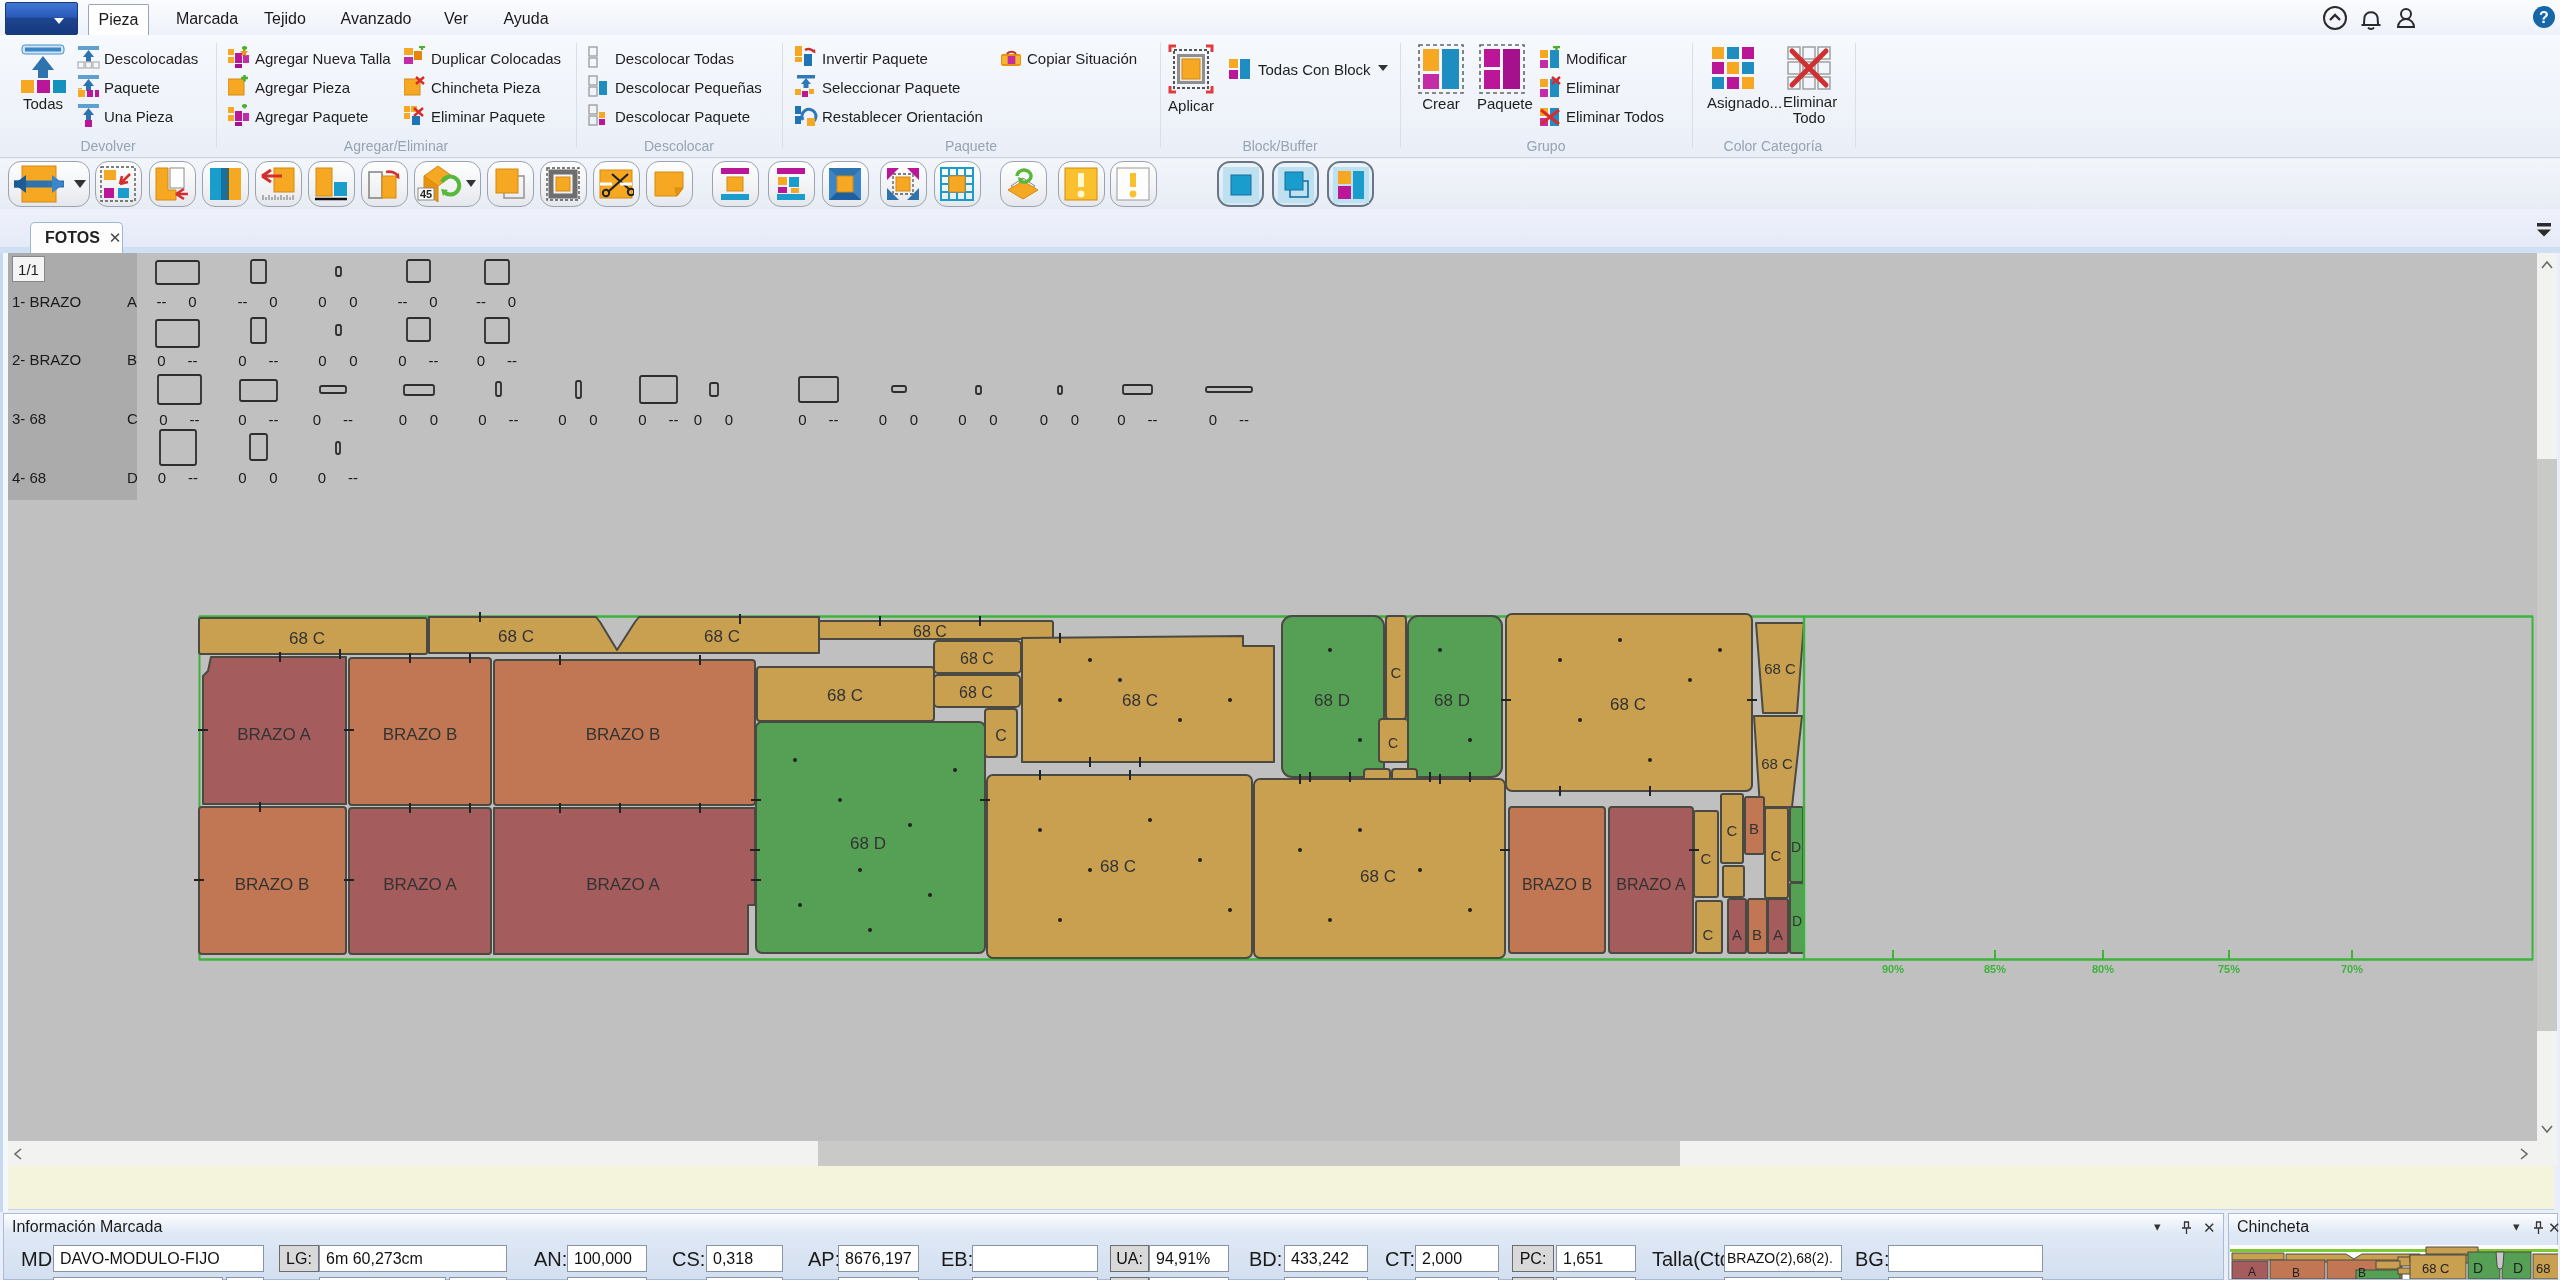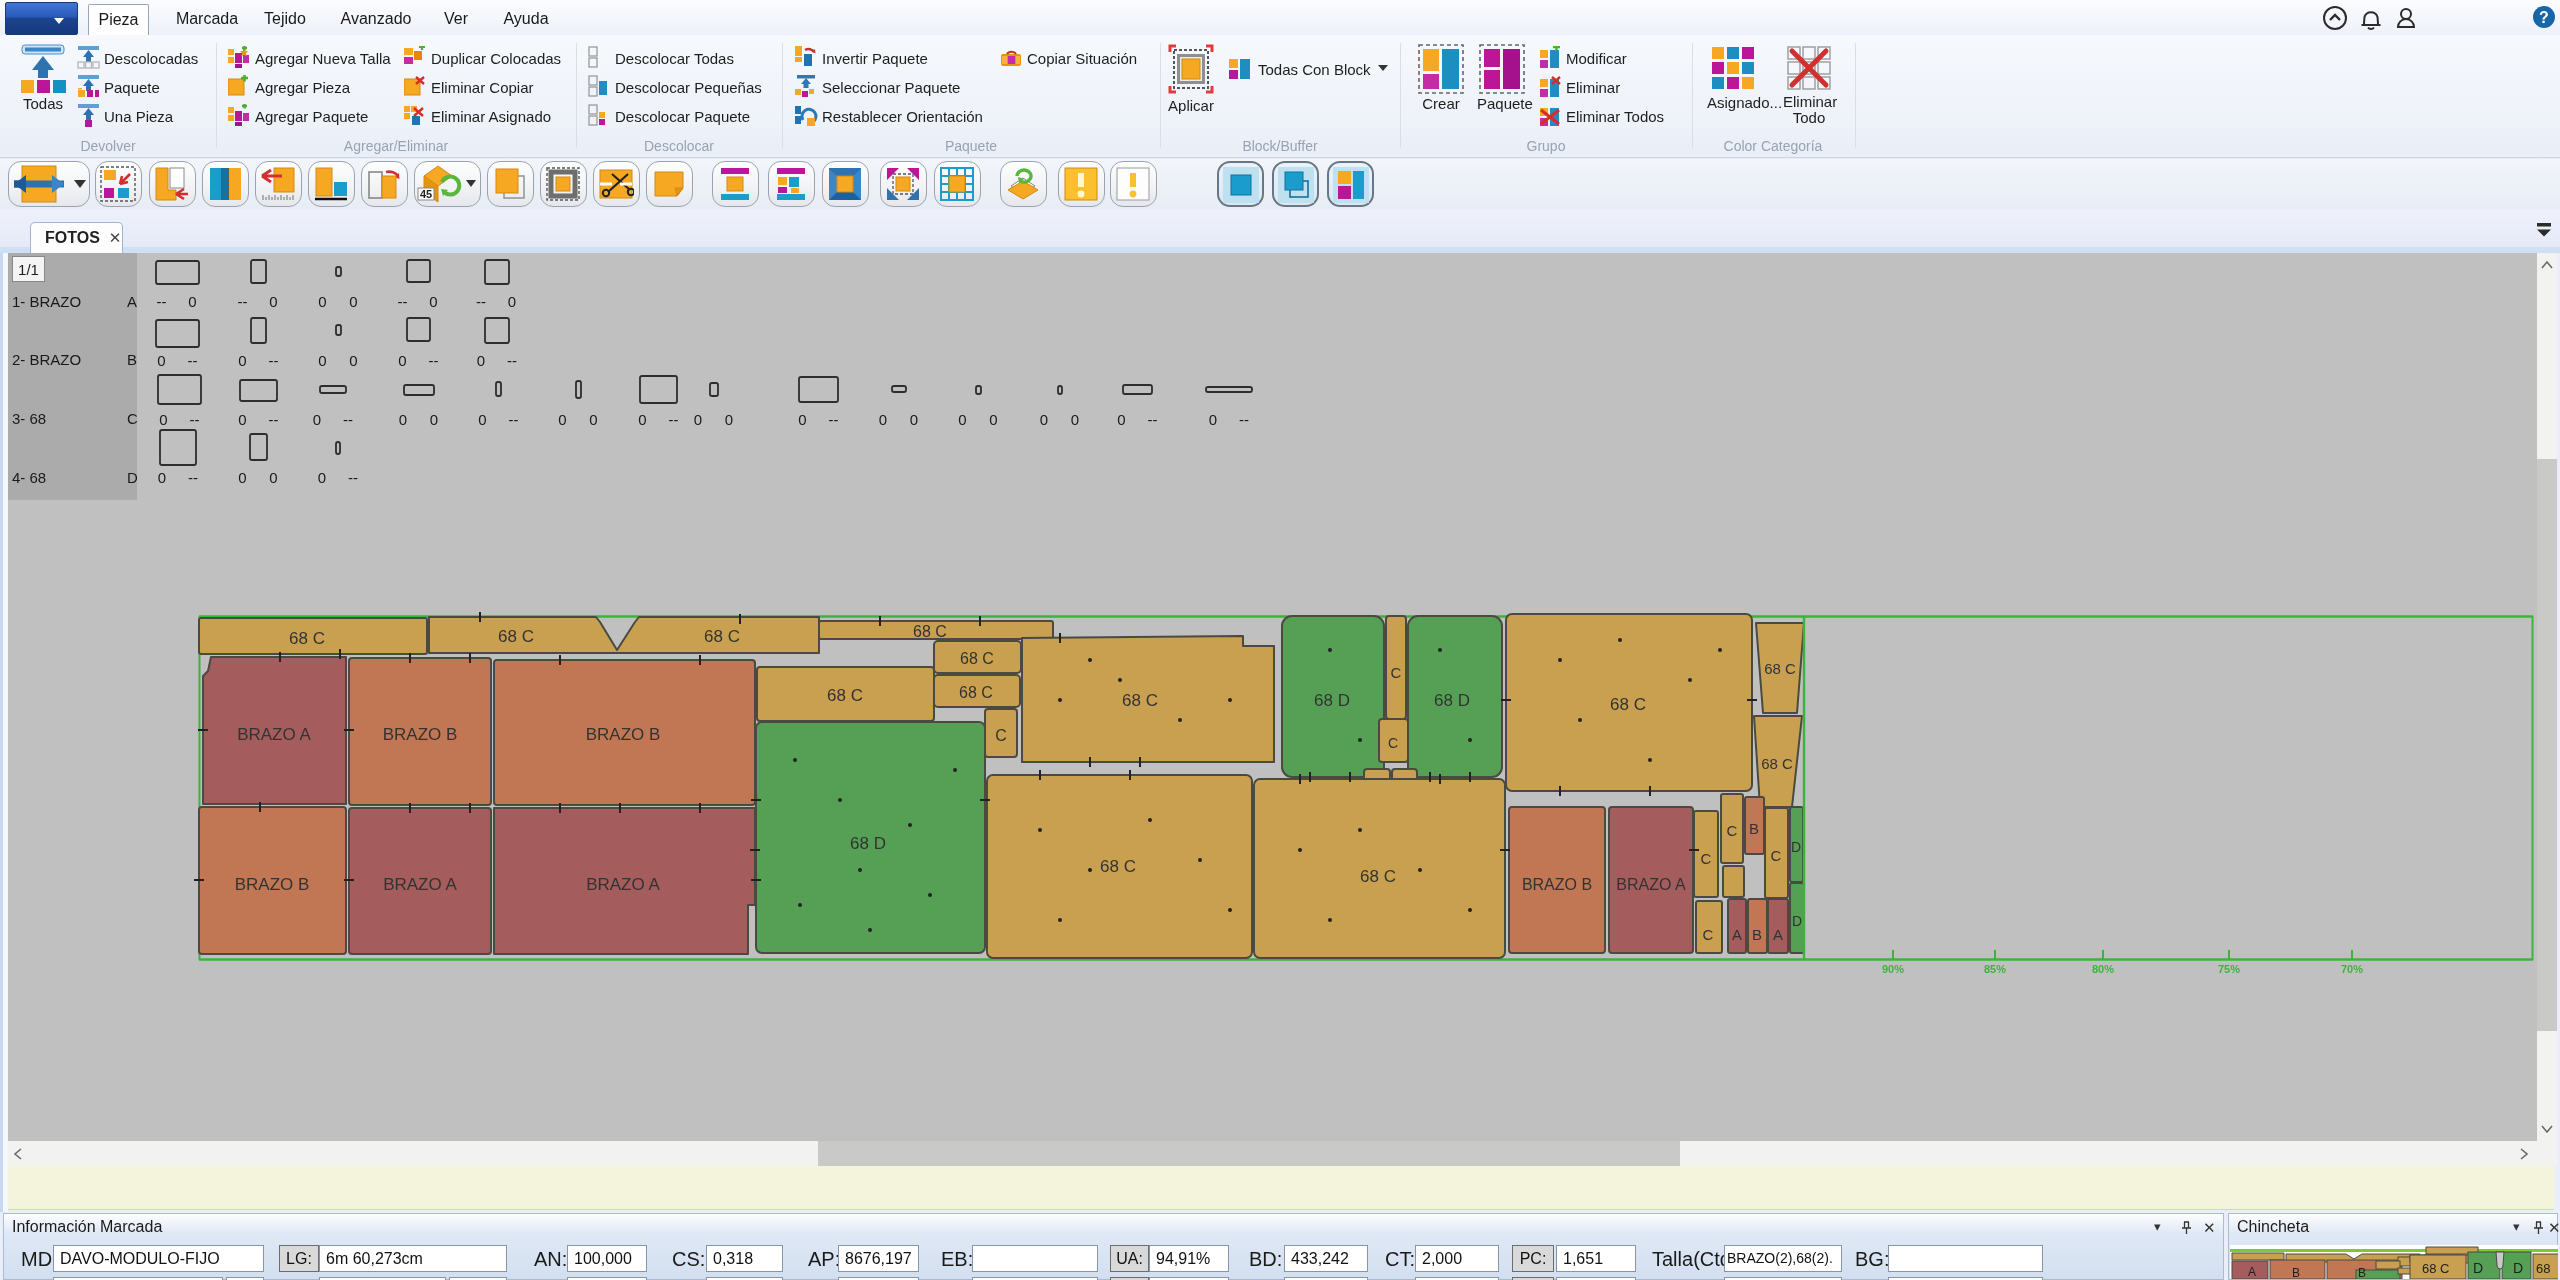--- a/index.html
+++ b/index.html
@@ -131,28 +131,28 @@
         </svg><span class="txt">Agregar Paquete</span></div>
 <div class="ritem" style="left:404px;top:11px"><svg width="23" height="23" viewBox="0 0 23 23">
 <rect x="0" y="2" width="9" height="7" fill="#f7a823"></rect>
           <rect x="0" y="11" width="9" height="7" fill="#c42ba6"></rect>
 <rect x="10" y="5" width="8" height="9" fill="#e5860a"></rect>
 <path d="M15 1 h6 M18 -2 v6" stroke="#4caf2e" stroke-width="2.2"></path>
         </svg><span class="txt">Duplicar Colocadas</span></div>
 <div class="ritem" style="left:404px;top:40px"><svg width="23" height="23" viewBox="0 0 23 23">
 <rect x="0" y="4" width="16" height="16" fill="#f7a823" stroke="#d18a14"></rect>
           <path d="M12 2 L20 9 M20 2 L12 9" stroke="#d92b2b" stroke-width="2.4"></path>
-        </svg><span class="txt">Eliminar Copiar</span></div>
+        </svg><span class="txt">Chincheta Pieza</span></div>
 <div class="ritem" style="left:404px;top:69px"><svg width="23" height="23" viewBox="0 0 23 23">
 <rect x="0" y="2" width="6" height="6" fill="#f7a823"></rect>
           <rect x="7" y="2" width="6" height="6" fill="#f7a823"></rect>
 <rect x="0" y="9" width="6" height="6" fill="#f7a823"></rect>
 <path d="M10 4 L19 12 M19 4 L10 12" stroke="#d92b2b" stroke-width="2.4"></path>
 <rect x="8" y="12" width="8" height="9" fill="#1e74b4"></rect>
-        </svg><span class="txt">Eliminar Asignado</span></div>
+        </svg><span class="txt">Eliminar Paquete</span></div>
 <div class="ritem" style="left:588px;top:11px"><svg width="23" height="23" viewBox="0 0 23 23">
 <rect x="1" y="1" width="8" height="9" fill="none" stroke="#9a9a9a" stroke-width="1.3"></rect>
 <rect x="1" y="12" width="8" height="9" fill="none" stroke="#9a9a9a" stroke-width="1.3"></rect>
         </svg><span class="txt">Descolocar Todas</span></div>
 <div class="ritem" style="left:588px;top:40px"><svg width="23" height="23" viewBox="0 0 23 23">
 <rect x="1" y="1" width="8" height="9" fill="none" stroke="#9a9a9a" stroke-width="1.3"></rect>
 <rect x="1" y="12" width="8" height="9" fill="none" stroke="#9a9a9a" stroke-width="1.3"></rect>
           <rect x="11" y="6" width="8" height="14" fill="#1e8ec2"></rect>
         </svg><span class="txt">Descolocar Pequeñas</span></div>
 <div class="ritem" style="left:588px;top:69px"><svg width="23" height="23" viewBox="0 0 23 23">

